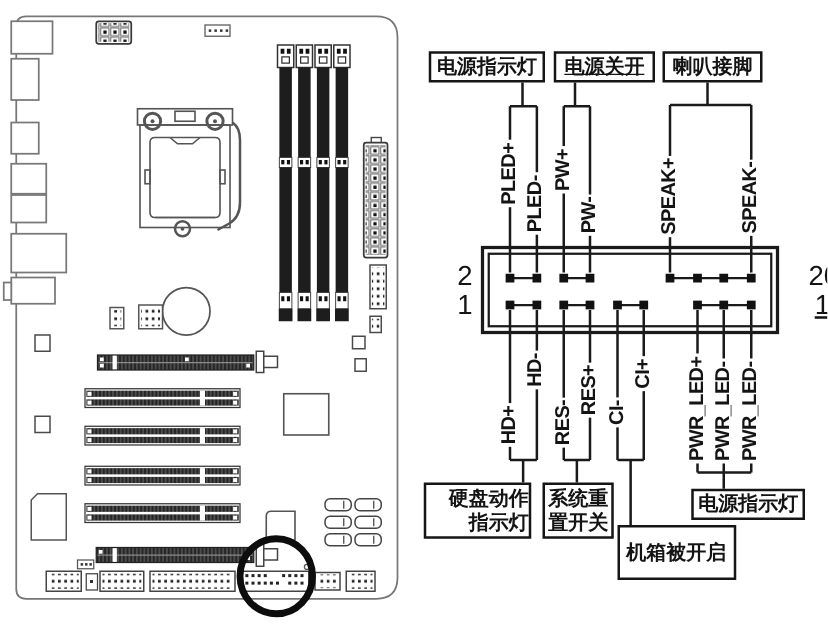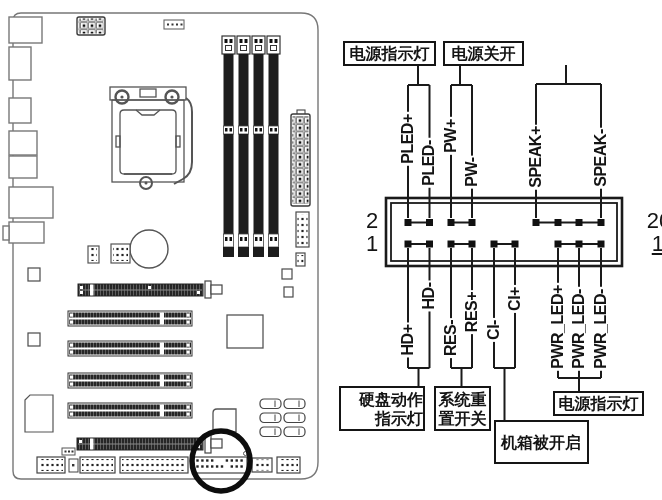--- a/index.html
+++ b/index.html
@@ -267,22 +267,25 @@
         <rect x="554.5" y="240.5" width="7" height="7"></rect>
           <rect x="575.5" y="240.5" width="7" height="7"></rect>
         <rect x="597.5" y="240.5" width="7" height="7"></rect>
       </g>
     </g>
   </svg>
 
   <div class="cbox" style="left:343px;top:41px;width:93px;height:25px;">
     <span>电源指示灯</span>
   </div>
-  <div class="cbox" style="left:443px;top:41px;width:81px;height:25px;">
+  <div class="cbox" style="left:443px;top:41px;width:81px;height:25px;text-decoration:underline;">
     <span>电源关开</span>
+  </div>
+  <div class="cbox" style="left:530px;top:41px;width:80px;height:25px;">
+    <span>喇叭接脚</span>
   </div>
 
   <div class="vlabel" style="left:408px;top:139px;">PLED+</div>
   <div class="vlabel" style="left:429px;top:163px;">PLED-</div>
   <div class="vlabel" style="left:451px;top:136px;">PW+</div>
   <div class="vlabel" style="left:472px;top:172px;">PW-</div>
   <div class="vlabel" style="left:536px;top:157px;">SPEAK+</div>
   <div class="vlabel" style="left:601px;top:158px;">SPEAK-</div>
 
   <div class="num" style="left:372px;top:221px;">2</div>

